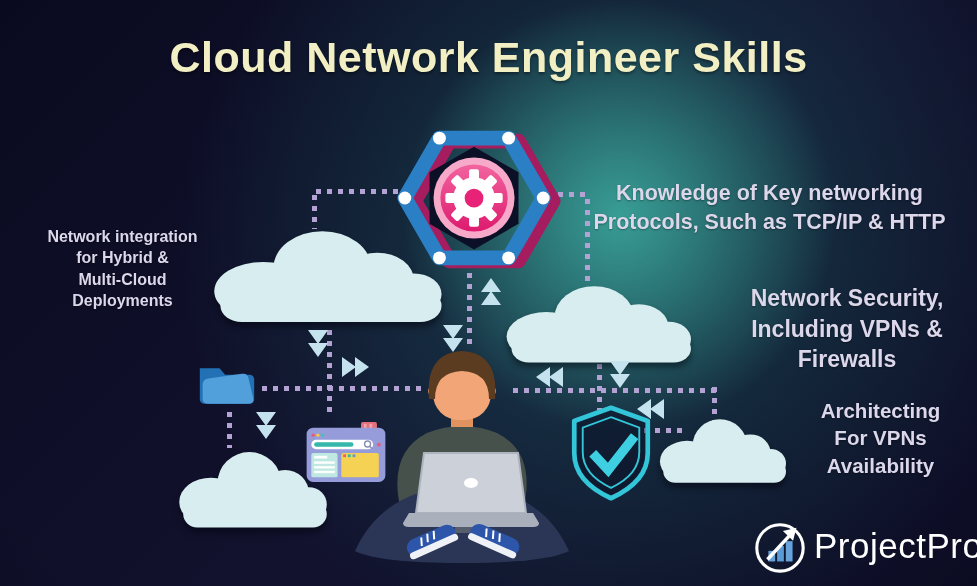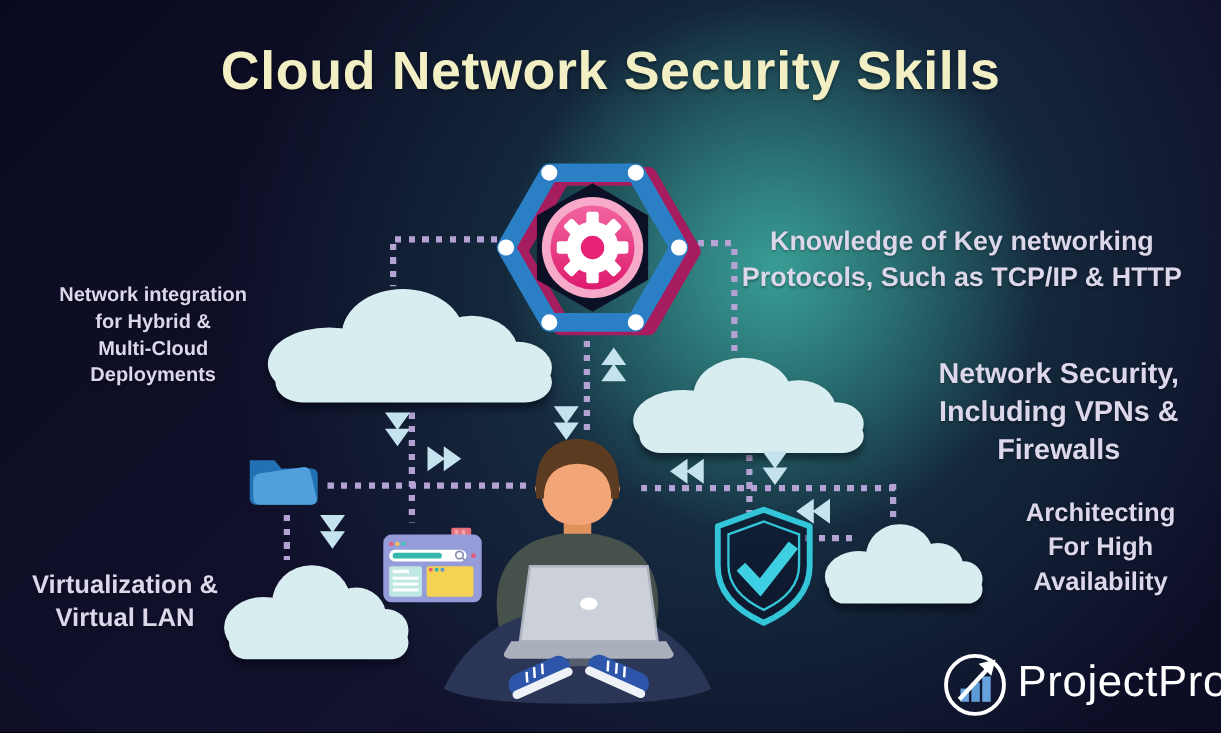--- a/index.html
+++ b/index.html
@@ -54,21 +54,21 @@
       <symbol id="chev" viewBox="0 0 30 22">
         <path d="M2 1 L16 11 L2 21 Z M15 1 L29 11 L15 21 Z"></path>
       </symbol>
       <linearGradient id="pinkGrad" x1="0" y1="0" x2="0" y2="1">
         <stop offset="0" stop-color="#f2649f"></stop>
           <stop offset="1" stop-color="#de1a6e"></stop>
       </linearGradient>
     </defs>
   </svg>
 
-  <h1 class="title">Cloud Network Security Skills</h1>
+  <h1 class="title">Cloud Network Engineer Skills</h1>
 
   <div class="dash dash-h" style="left:316px;top:189px;width:92px"></div>
   <div class="dash dash-v" style="left:312px;top:195px;height:34px"></div>
   <div class="dash dash-h" style="left:547px;top:192px;width:38px"></div>
   <div class="dash dash-v" style="left:585px;top:199px;height:84px"></div>
   <div class="dash dash-v" style="left:467px;top:262px;height:82px"></div>
   <div class="dash dash-v" style="left:327px;top:330px;height:88px"></div>
   <div class="dash dash-h" style="left:262px;top:386px;width:164px"></div>
   <div class="dash dash-v" style="left:227px;top:412px;height:36px"></div>
   <div class="dash dash-h" style="left:513px;top:388px;width:206px"></div>
@@ -204,24 +204,22 @@
   <div class="skill" id="sk-protocols">Knowledge of Key networking
 Protocols, Such as TCP/IP &amp; HTTP</div>
   <div class="skill" id="sk-hybrid">Network integration
 for Hybrid &amp;
 Multi-Cloud
 Deployments</div>
   <div class="skill" id="sk-security">Network Security,
 Including VPNs &amp;
 Firewalls</div>
   <div class="skill" id="sk-availability">Architecting
-For High
+For VPNs
 Availability</div>
-  <div class="skill" id="sk-virtualization">Virtualization &amp;
-Virtual LAN</div>
 
   <svg class="abs" style="left:751px;top:517px;width:58px;height:58px" viewBox="0 0 60 60">
     <circle cx="30" cy="32" r="24" fill="none" stroke="#ffffff" stroke-width="3.2"></circle>
     <rect x="18" y="35" width="7" height="11" fill="#66a3dc"></rect>
     <rect x="27" y="30" width="7" height="16" fill="#5b9bd5"></rect>
     <rect x="36" y="25" width="7" height="21" fill="#66a3dc"></rect>
     <path d="M17 44 L42 17" stroke="#ffffff" stroke-width="3.6"></path>
     <polygon points="47,11 33,14.5 43.5,24.5" fill="#ffffff"></polygon>
   </svg>
   <span class="brand-name">ProjectPro</span>

